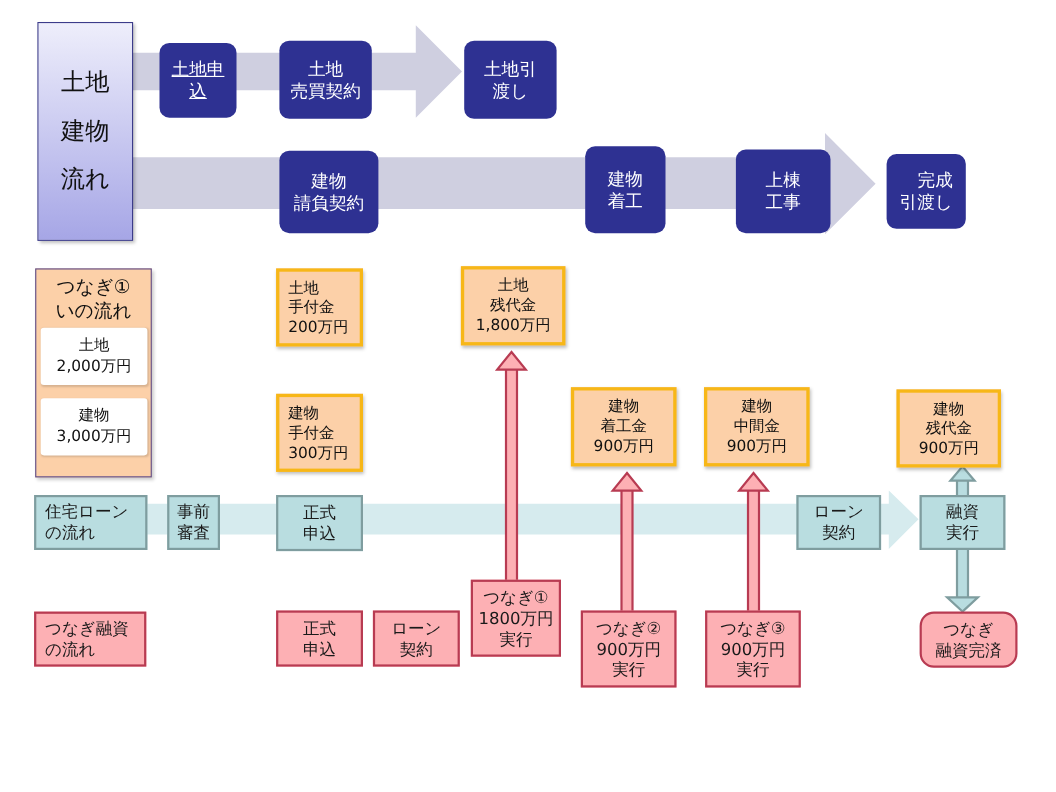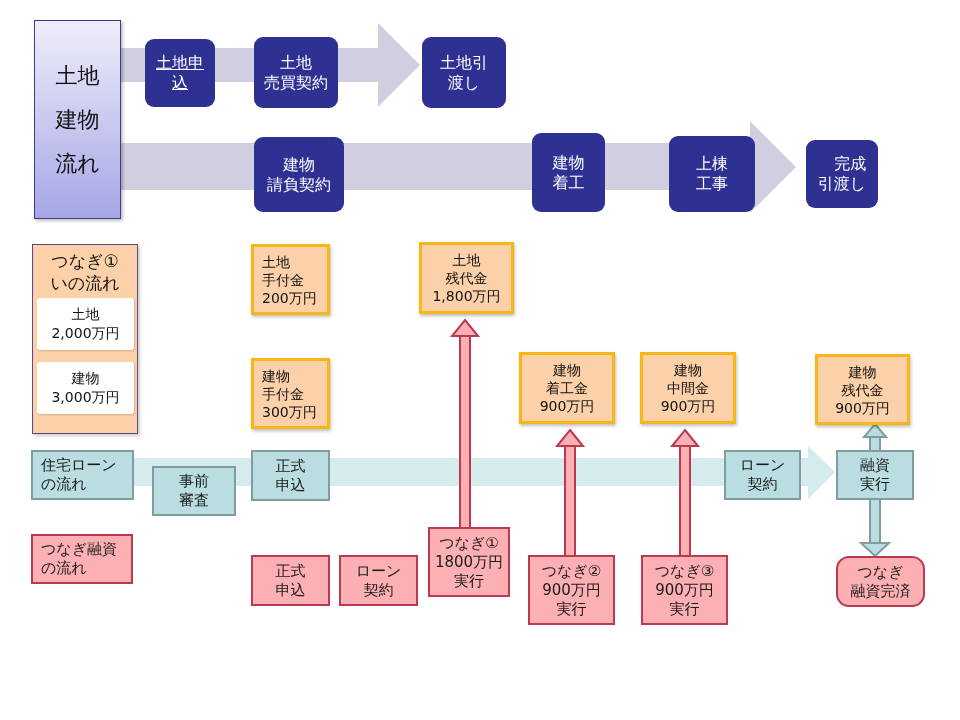--- a/index.html
+++ b/index.html
@@ -97,30 +97,30 @@
 900万円</div>
 <div class="abs orange center" style="left:640px;top:352px;width:96px;height:72px;">建物
 中間金
 900万円</div>
 <div class="abs orange center" style="left:815px;top:354px;width:95px;height:71px;">建物
 残代金
 900万円</div>
 
 <div class="abs teal center left" style="left:31px;top:450px;width:103px;height:50px;">住宅ローン
 の流れ</div>
-<div class="abs teal center" style="left:152px;top:466px;width:84px;height:50px;text-align:center;">事前
+<div class="abs teal center" style="left:152px;top:450px;width:48px;height:50px;text-align:center;">事前
 審査</div>
 <div class="abs teal center" style="left:251px;top:450px;width:79px;height:51px;">正式
 申込</div>
 <div class="abs teal center" style="left:724px;top:450px;width:77px;height:50px;">ローン
 契約</div>
 <div class="abs teal center" style="left:836px;top:450px;width:78px;height:50px;">融資
 実行</div>
 
-<div class="abs pink center left" style="left:31px;top:534px;width:102px;height:50px;">つなぎ融資
+<div class="abs pink center left" style="left:31px;top:556px;width:102px;height:50px;">つなぎ融資
 の流れ</div>
 <div class="abs pink center" style="left:251px;top:555px;width:79px;height:51px;">正式
 申込</div>
 <div class="abs pink center" style="left:339px;top:555px;width:79px;height:51px;">ローン
 契約</div>
 <div class="abs pink center" style="left:428px;top:527px;width:82px;height:70px;">つなぎ①
 1800万円
 実行</div>
 <div class="abs pink center" style="left:528px;top:555px;width:87px;height:70px;">つなぎ②
 900万円

